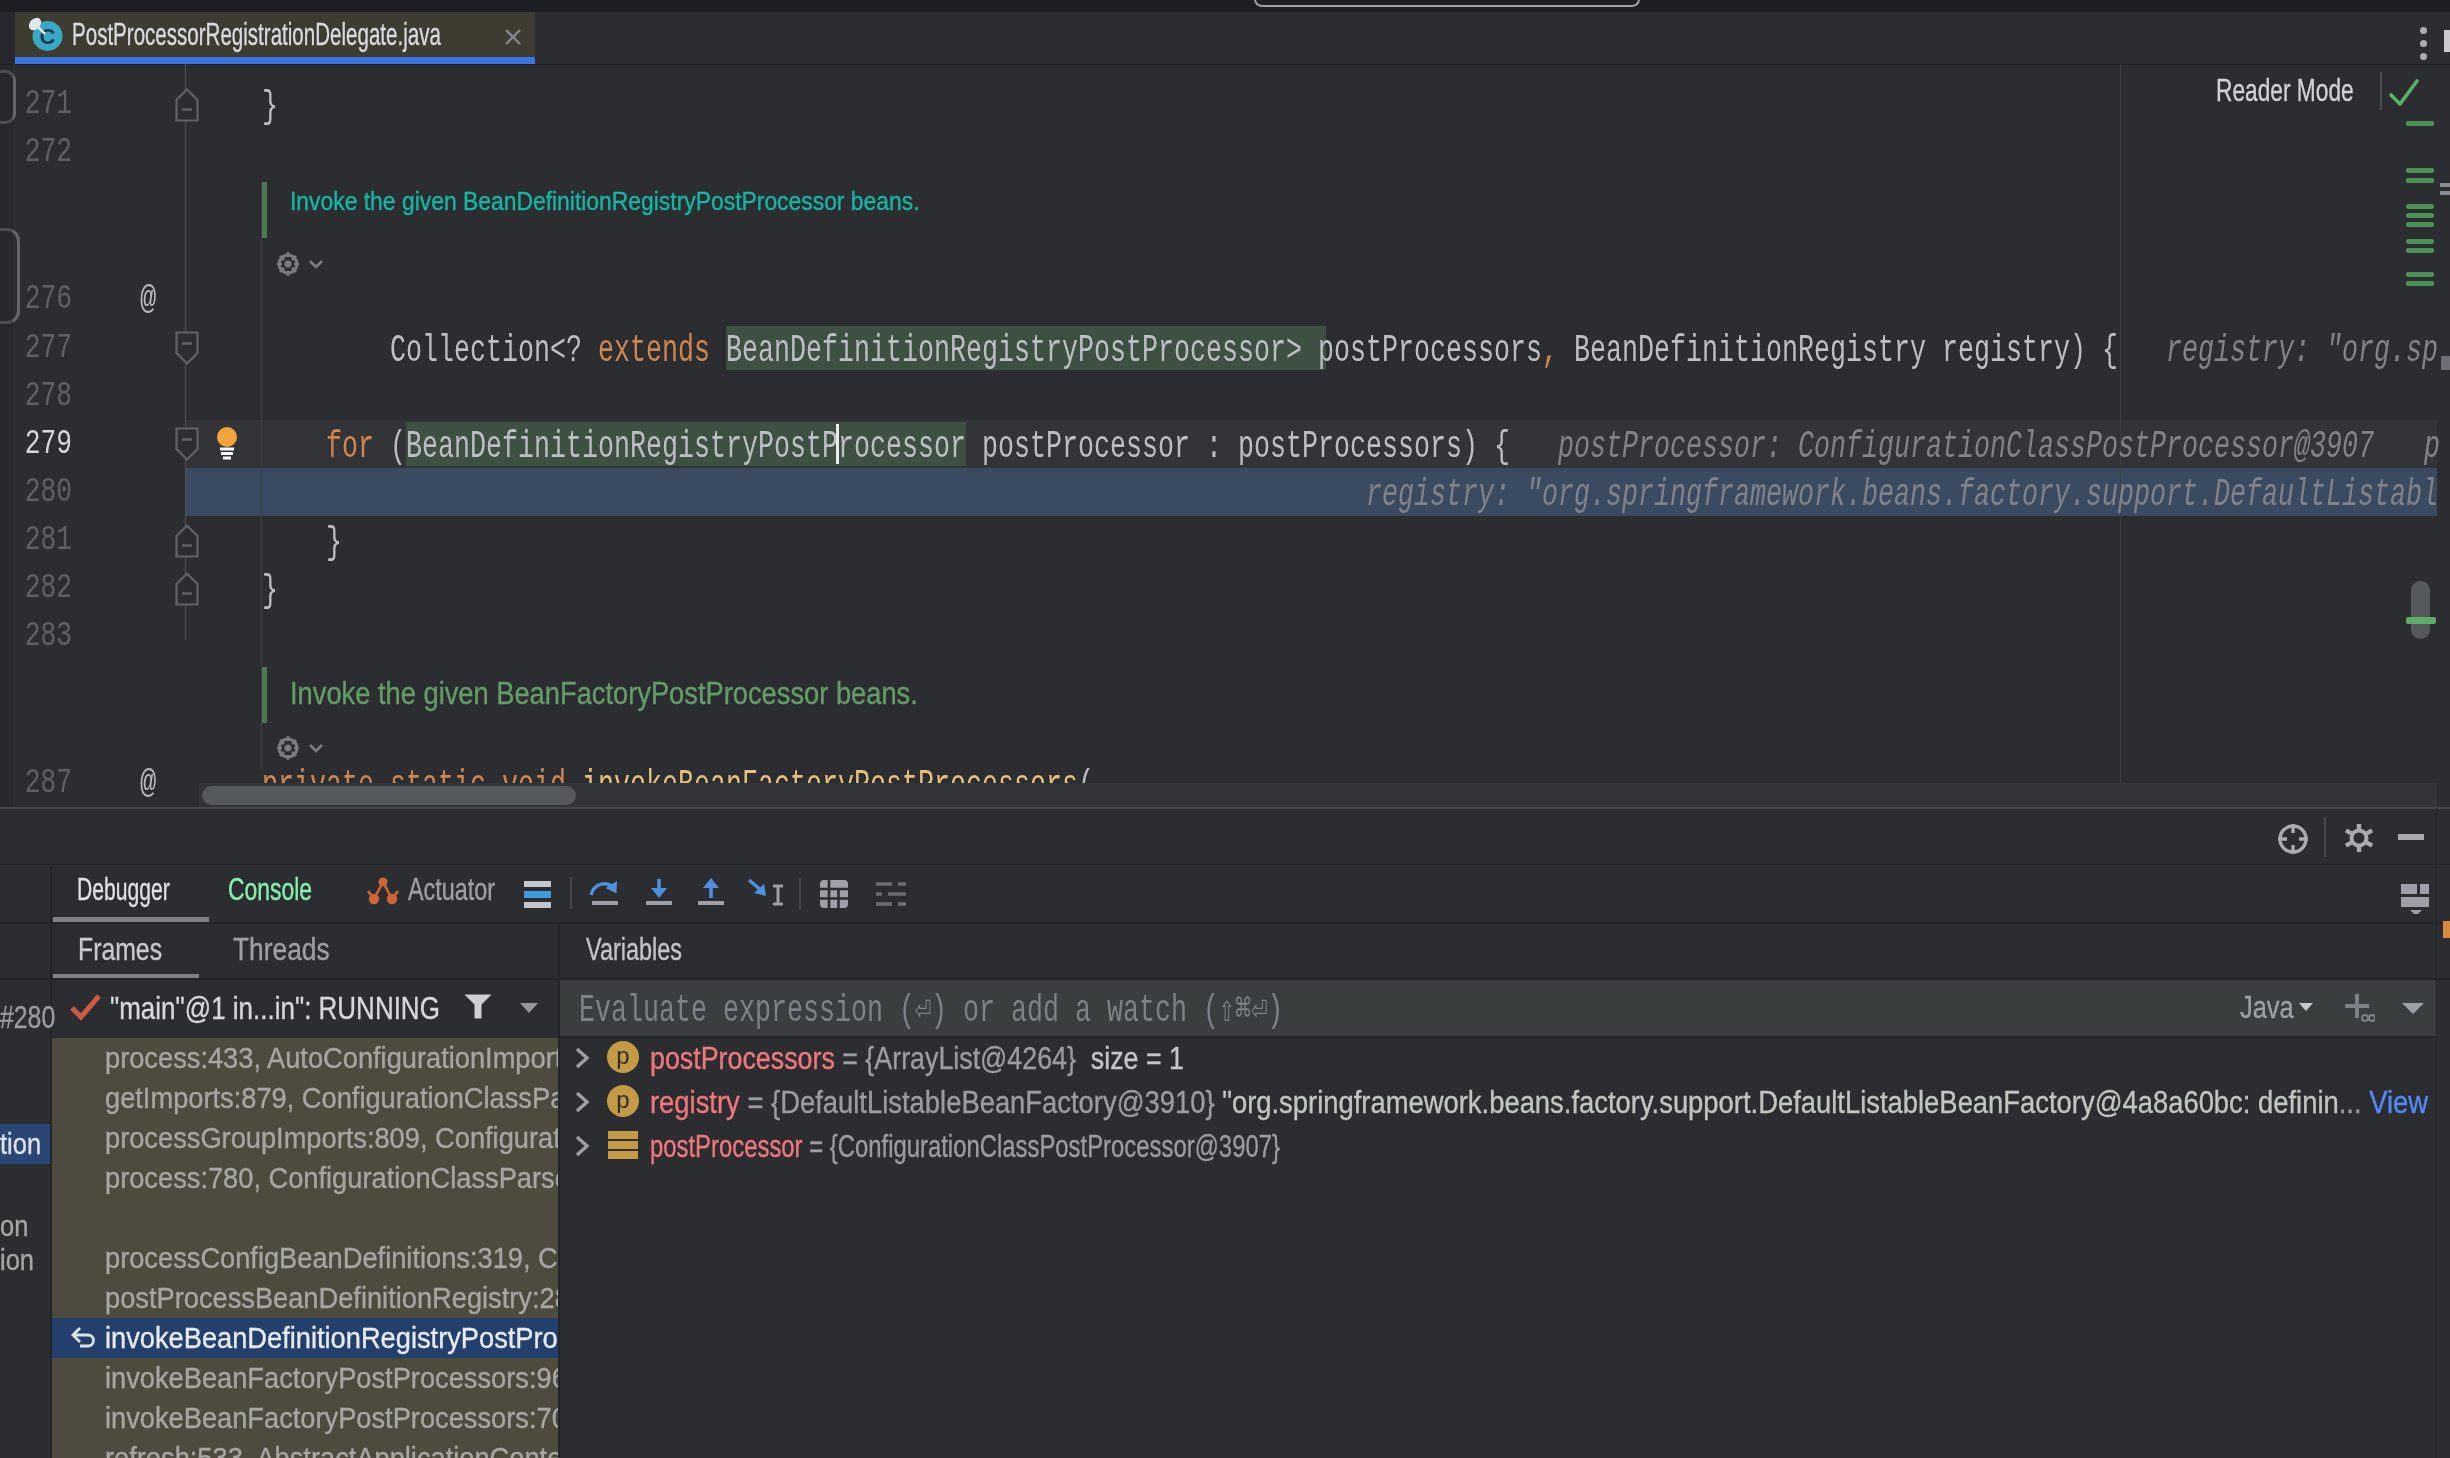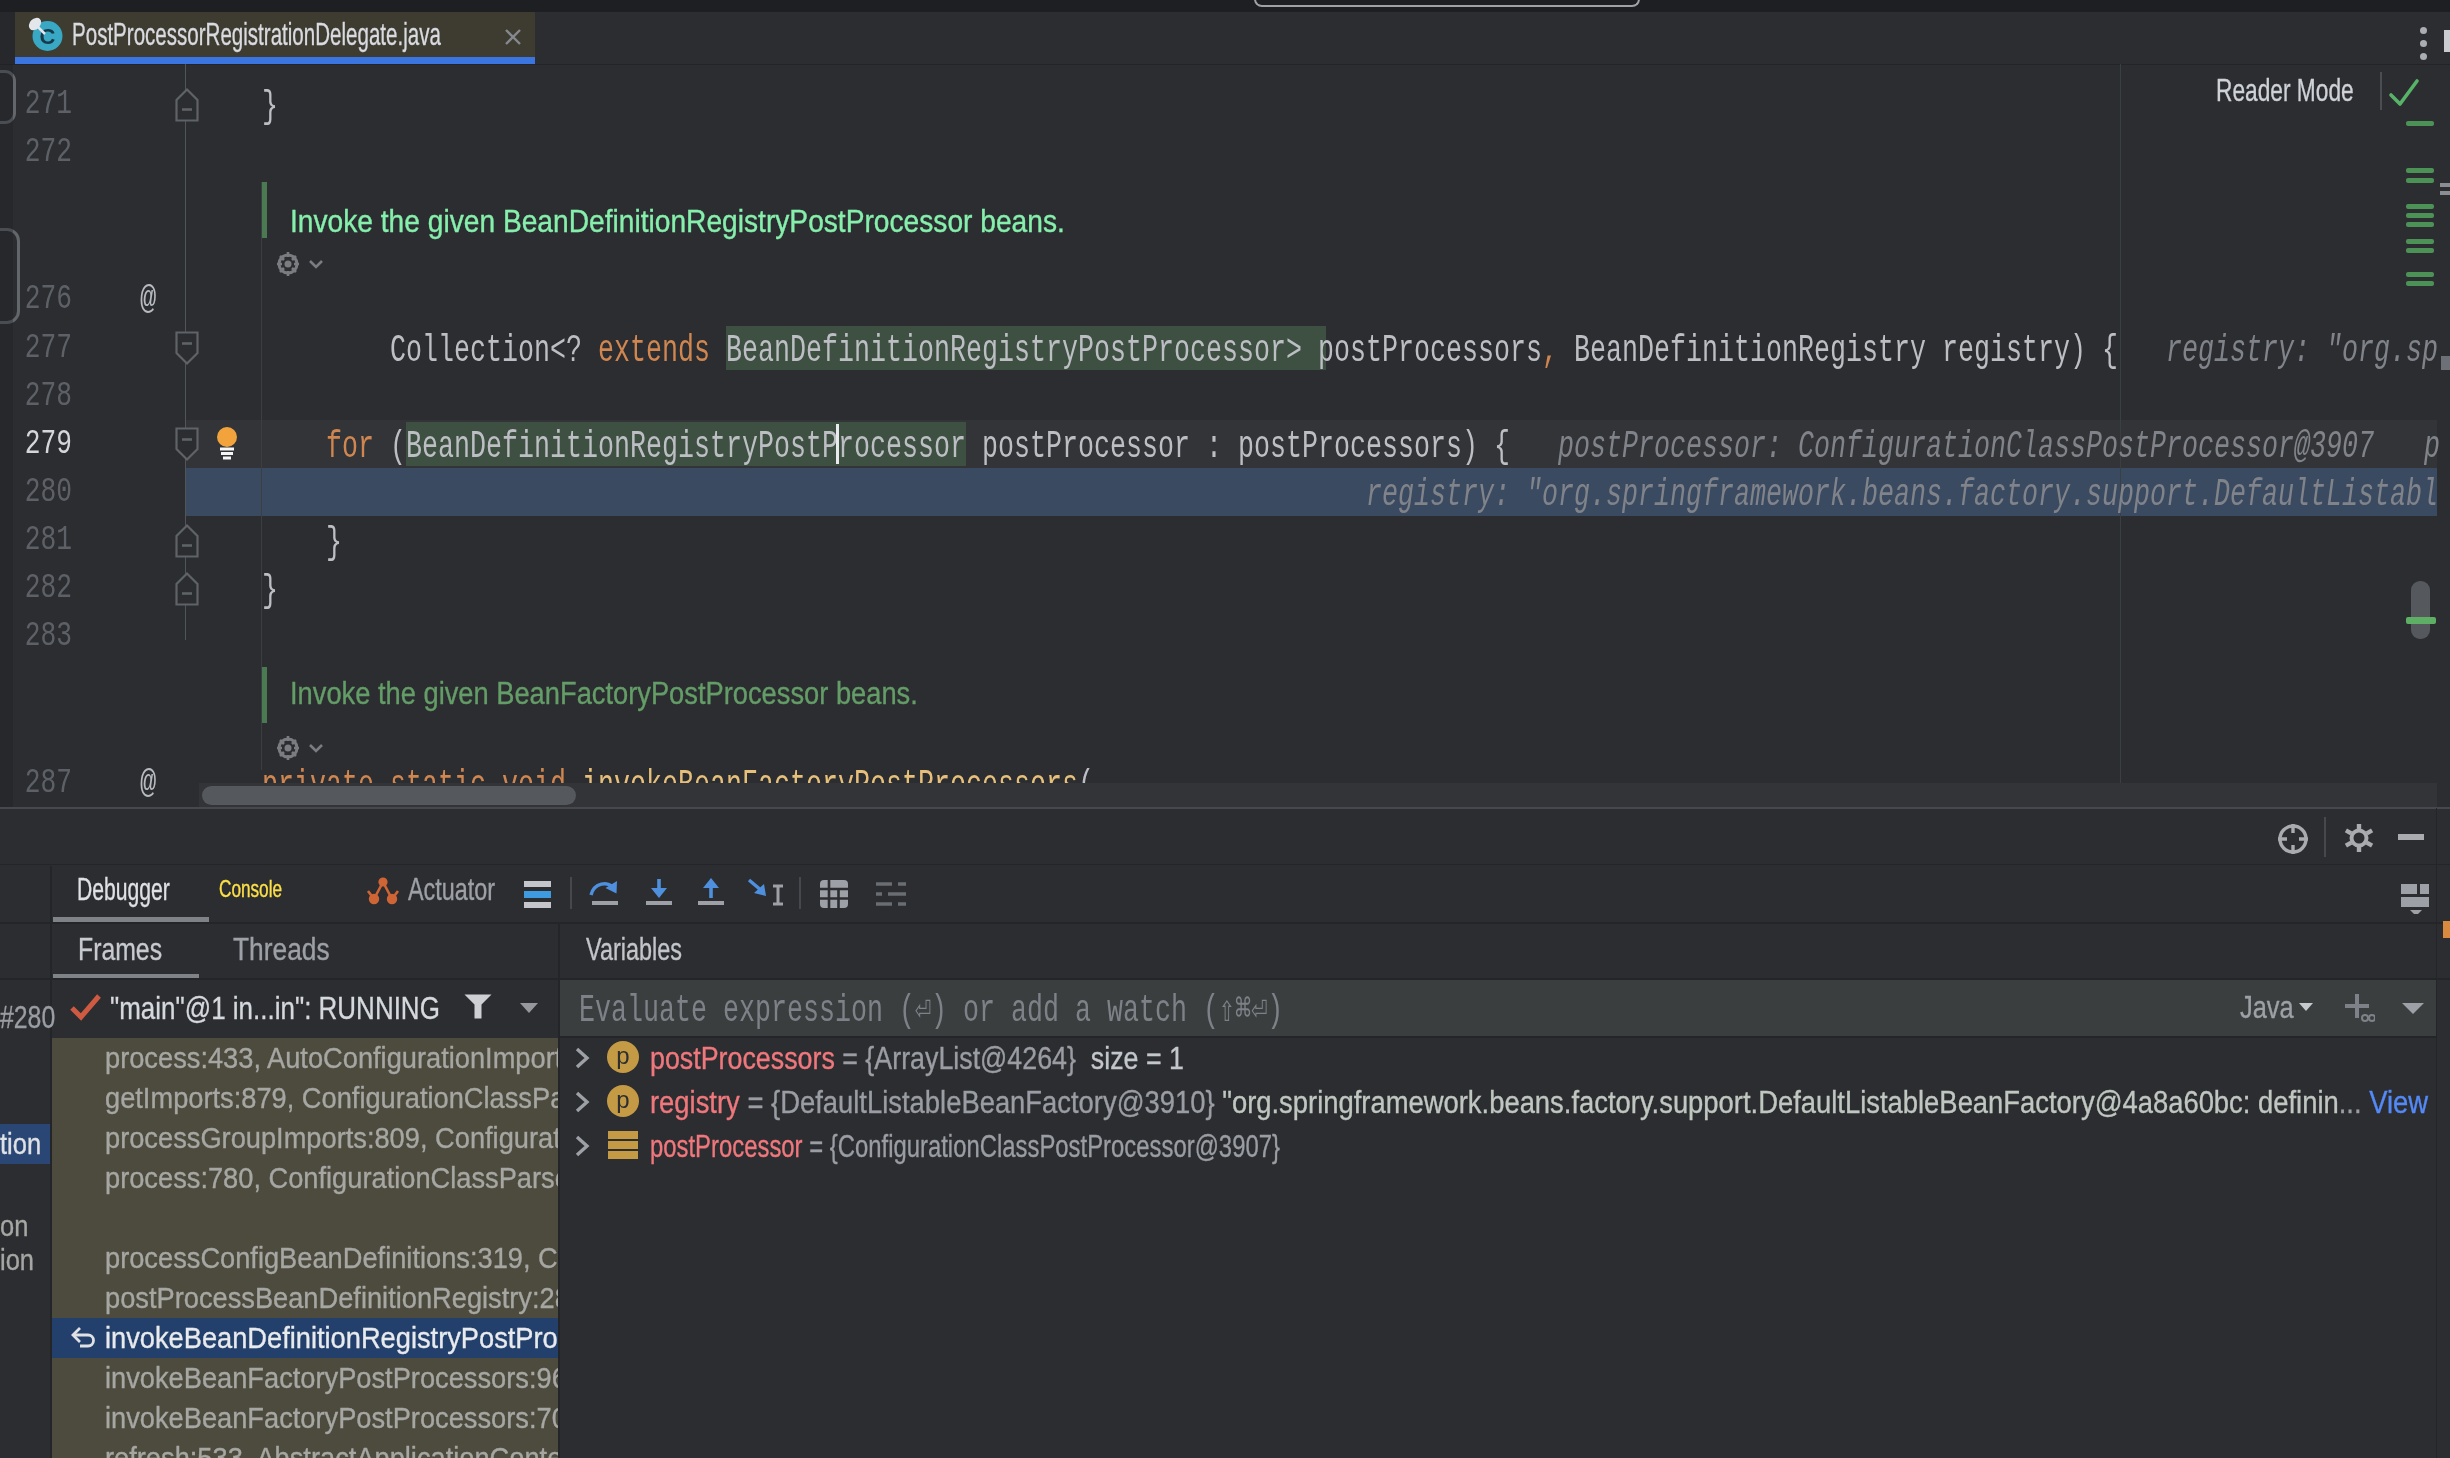--- a/index.html
+++ b/index.html
@@ -79,21 +79,21 @@
 <svg class="a" style="left:174px;top:506px" width="26" height="37" viewBox="0 0 26 37">
       <path d="M2.5 34.5 H23.5 V14 L13 3.5 L2.5 14 Z" fill="#2b2d30" stroke="#5f6266" stroke-width="2.2"></path>
       <path d="M8 23.5 H18" stroke="#5f6266" stroke-width="2.6"></path>
     </svg>
 <svg class="a" style="left:212px;top:360px" width="30" height="40" viewBox="0 0 30 40">
 <circle cx="15" cy="13" r="10" fill="#f2a33c"></circle>
 <path d="M8 25 H22 M9 29.5 H21 M11 34 H19" stroke="#f5f6f8" stroke-width="3"></path>
 <path d="M8 25 H22 M9 29.5 H21 M11 34 H19" stroke="#f2a33c" stroke-width="0"></path>
 </svg>
 <div class="a" style="left:262px;top:118px;width:5px;height:56px;background:#4b7a52"></div>
-<div class="sans" style="left:290px;top:128px;height:58px;line-height:58px;font-size:32px;color:#86efac"><span style="transform:scaleX(0.88)">Invoke the given BeanDefinitionRegistryPostProcessor beans.</span></div>
+<div class="sans" style="left:290px;top:108px;height:58px;line-height:58px;font-size:26px;color:#14b8a6"><span style="transform:scaleX(0.88)">Invoke the given BeanDefinitionRegistryPostProcessor beans.</span></div>
 <div class="a" style="left:262px;top:603px;width:5px;height:56px;background:#4b7a52"></div>
 <div class="sans" style="left:290px;top:601px;height:58px;line-height:58px;font-size:31px;color:#649d67"><span style="transform:scaleX(0.88)">Invoke the given BeanFactoryPostProcessor beans.</span></div>
 <svg class="a" style="left:274px;top:185px" width="52" height="30" viewBox="0 0 52 30">
 <circle cx="14" cy="15" r="9" fill="none" stroke="#7a7c81" stroke-width="3"></circle>
 <circle cx="14" cy="15" r="3.5" fill="#7a7c81"></circle>
 <path d="M14 3 L14 8 M14 22 L14 27 M3 15 L8 15 M20 15 L25 15 M6 7 L10 11 M18 19 L22 23 M22 7 L18 11 M10 19 L6 23" stroke="#7a7c81" stroke-width="2.6"></path>
 <path d="M36 12 L42 18 L48 12" fill="none" stroke="#7a7c81" stroke-width="2.6"></path>
 </svg>
 <svg class="a" style="left:274px;top:669px" width="52" height="30" viewBox="0 0 52 30">
 <circle cx="14" cy="15" r="9" fill="none" stroke="#7a7c81" stroke-width="3"></circle>
@@ -144,21 +144,21 @@
 <svg class="a" style="left:2342px;top:820px" width="34" height="36" viewBox="0 0 34 36">
 <circle cx="17" cy="18" r="7.5" fill="none" stroke="#a9abae" stroke-width="4"></circle>
 <g stroke="#a9abae" stroke-width="4.4">
 <path d="M17 4 V10 M17 26 V32 M3.9 10.4 L9.2 13.4 M24.8 22.6 L30.1 25.6 M3.9 25.6 L9.2 22.6 M24.8 13.4 L30.1 10.4"></path>
 </g>
   </svg>
 <div class="a" style="left:2398px;top:834px;width:26px;height:6px;background:#a9abae"></div>
 <div class="a" style="left:0;top:864px;width:2450px;height:1px;background:#232529"></div>
 <div class="sans" style="left:77px;top:862px;height:54px;line-height:54px;font-size:32px;color:#dfe1e5"><span style="transform:scaleX(0.66)">Debugger</span></div>
 <div class="a" style="left:53px;top:917px;width:156px;height:5px;background:#7f8287"></div>
-<div class="sans" style="left:219px;top:862px;height:54px;line-height:54px;font-size:24px;color:#fde047"><span style="transform:scaleX(0.716)">Console</span></div>
+<div class="sans" style="left:228px;top:862px;height:54px;line-height:54px;font-size:32px;color:#86efac"><span style="transform:scaleX(0.716)">Console</span></div>
 <svg class="a" style="left:366px;top:874px" width="36" height="36" viewBox="0 0 36 36">
 <g fill="none" stroke="#cf6434" stroke-width="2.6">
 <path d="M17 8 L8 25 M17 8 L26 25 M8 25 L2 17 M26 25 L32 17"></path>
 </g>
 <circle cx="17" cy="8" r="4.6" fill="#cf6434"></circle>
 <circle cx="8" cy="25" r="5.2" fill="#cf6434"></circle>
 <circle cx="26" cy="25" r="5.2" fill="#cf6434"></circle>
 </svg>
 <div class="sans" style="left:408px;top:862px;height:54px;line-height:54px;font-size:32px;color:#9da0a6"><span style="transform:scaleX(0.73)">Actuator</span></div>
 <div class="a" style="left:524px;top:881px;width:27px;height:6px;background:#c4c6cb"></div>

